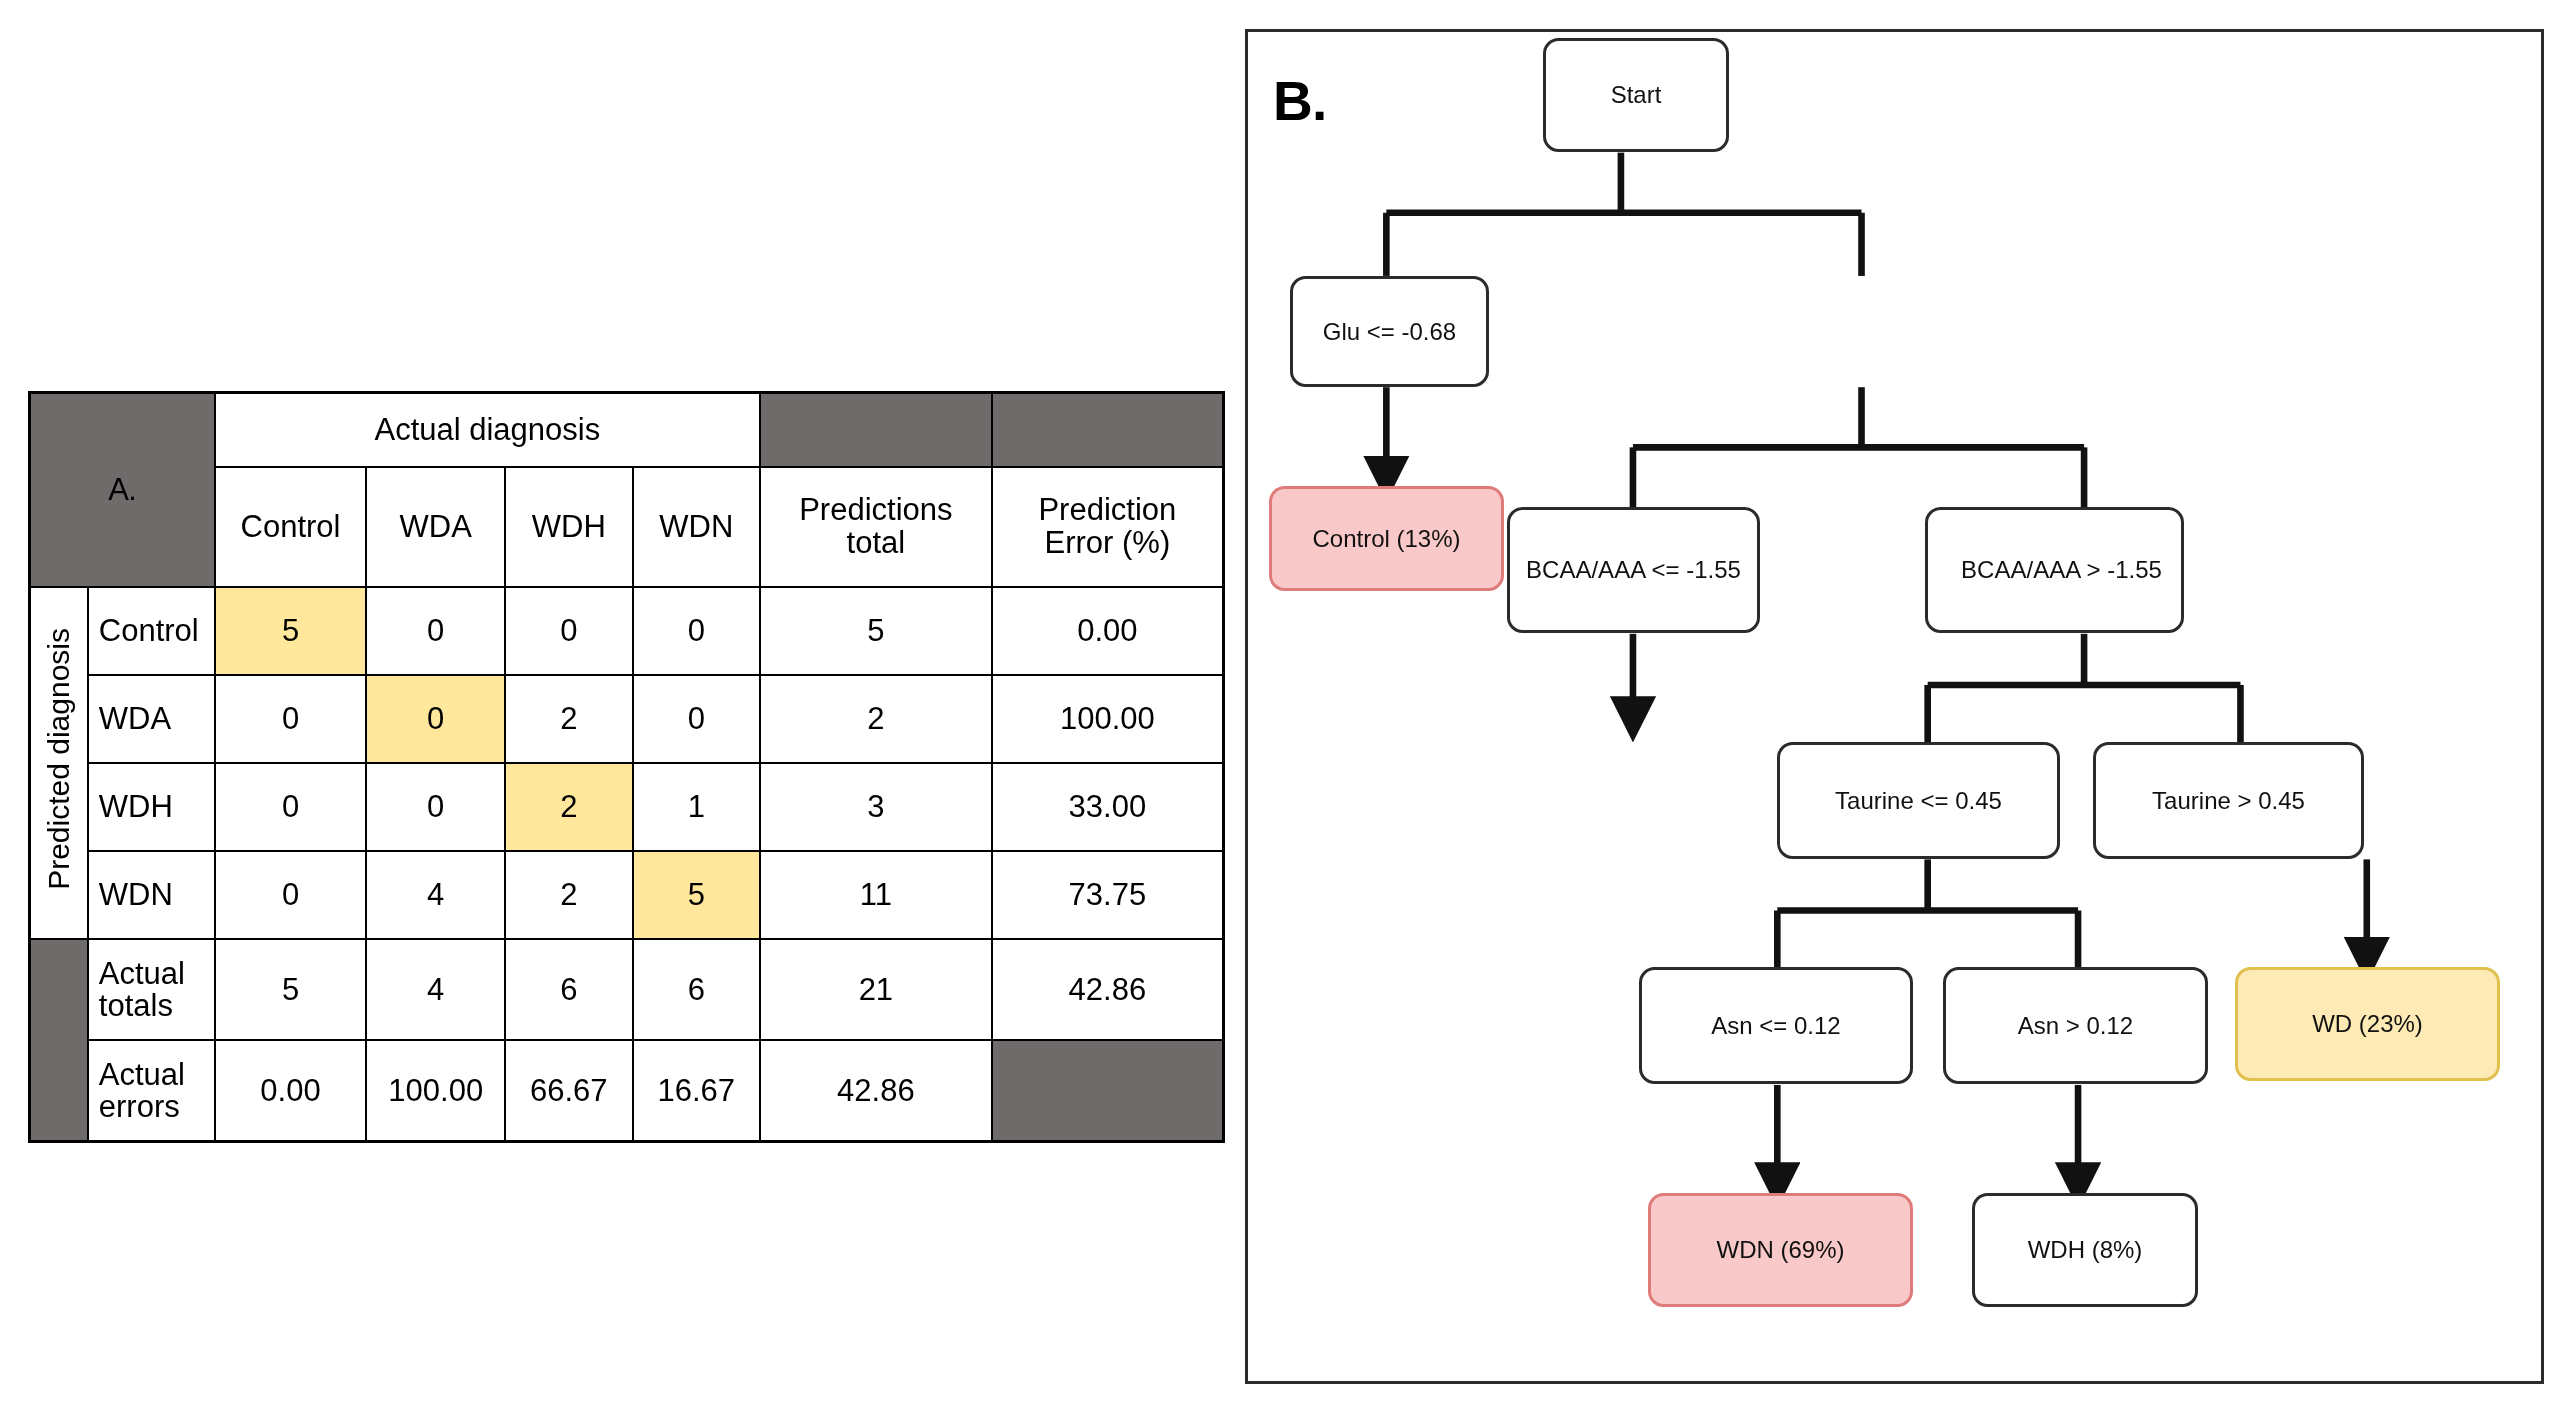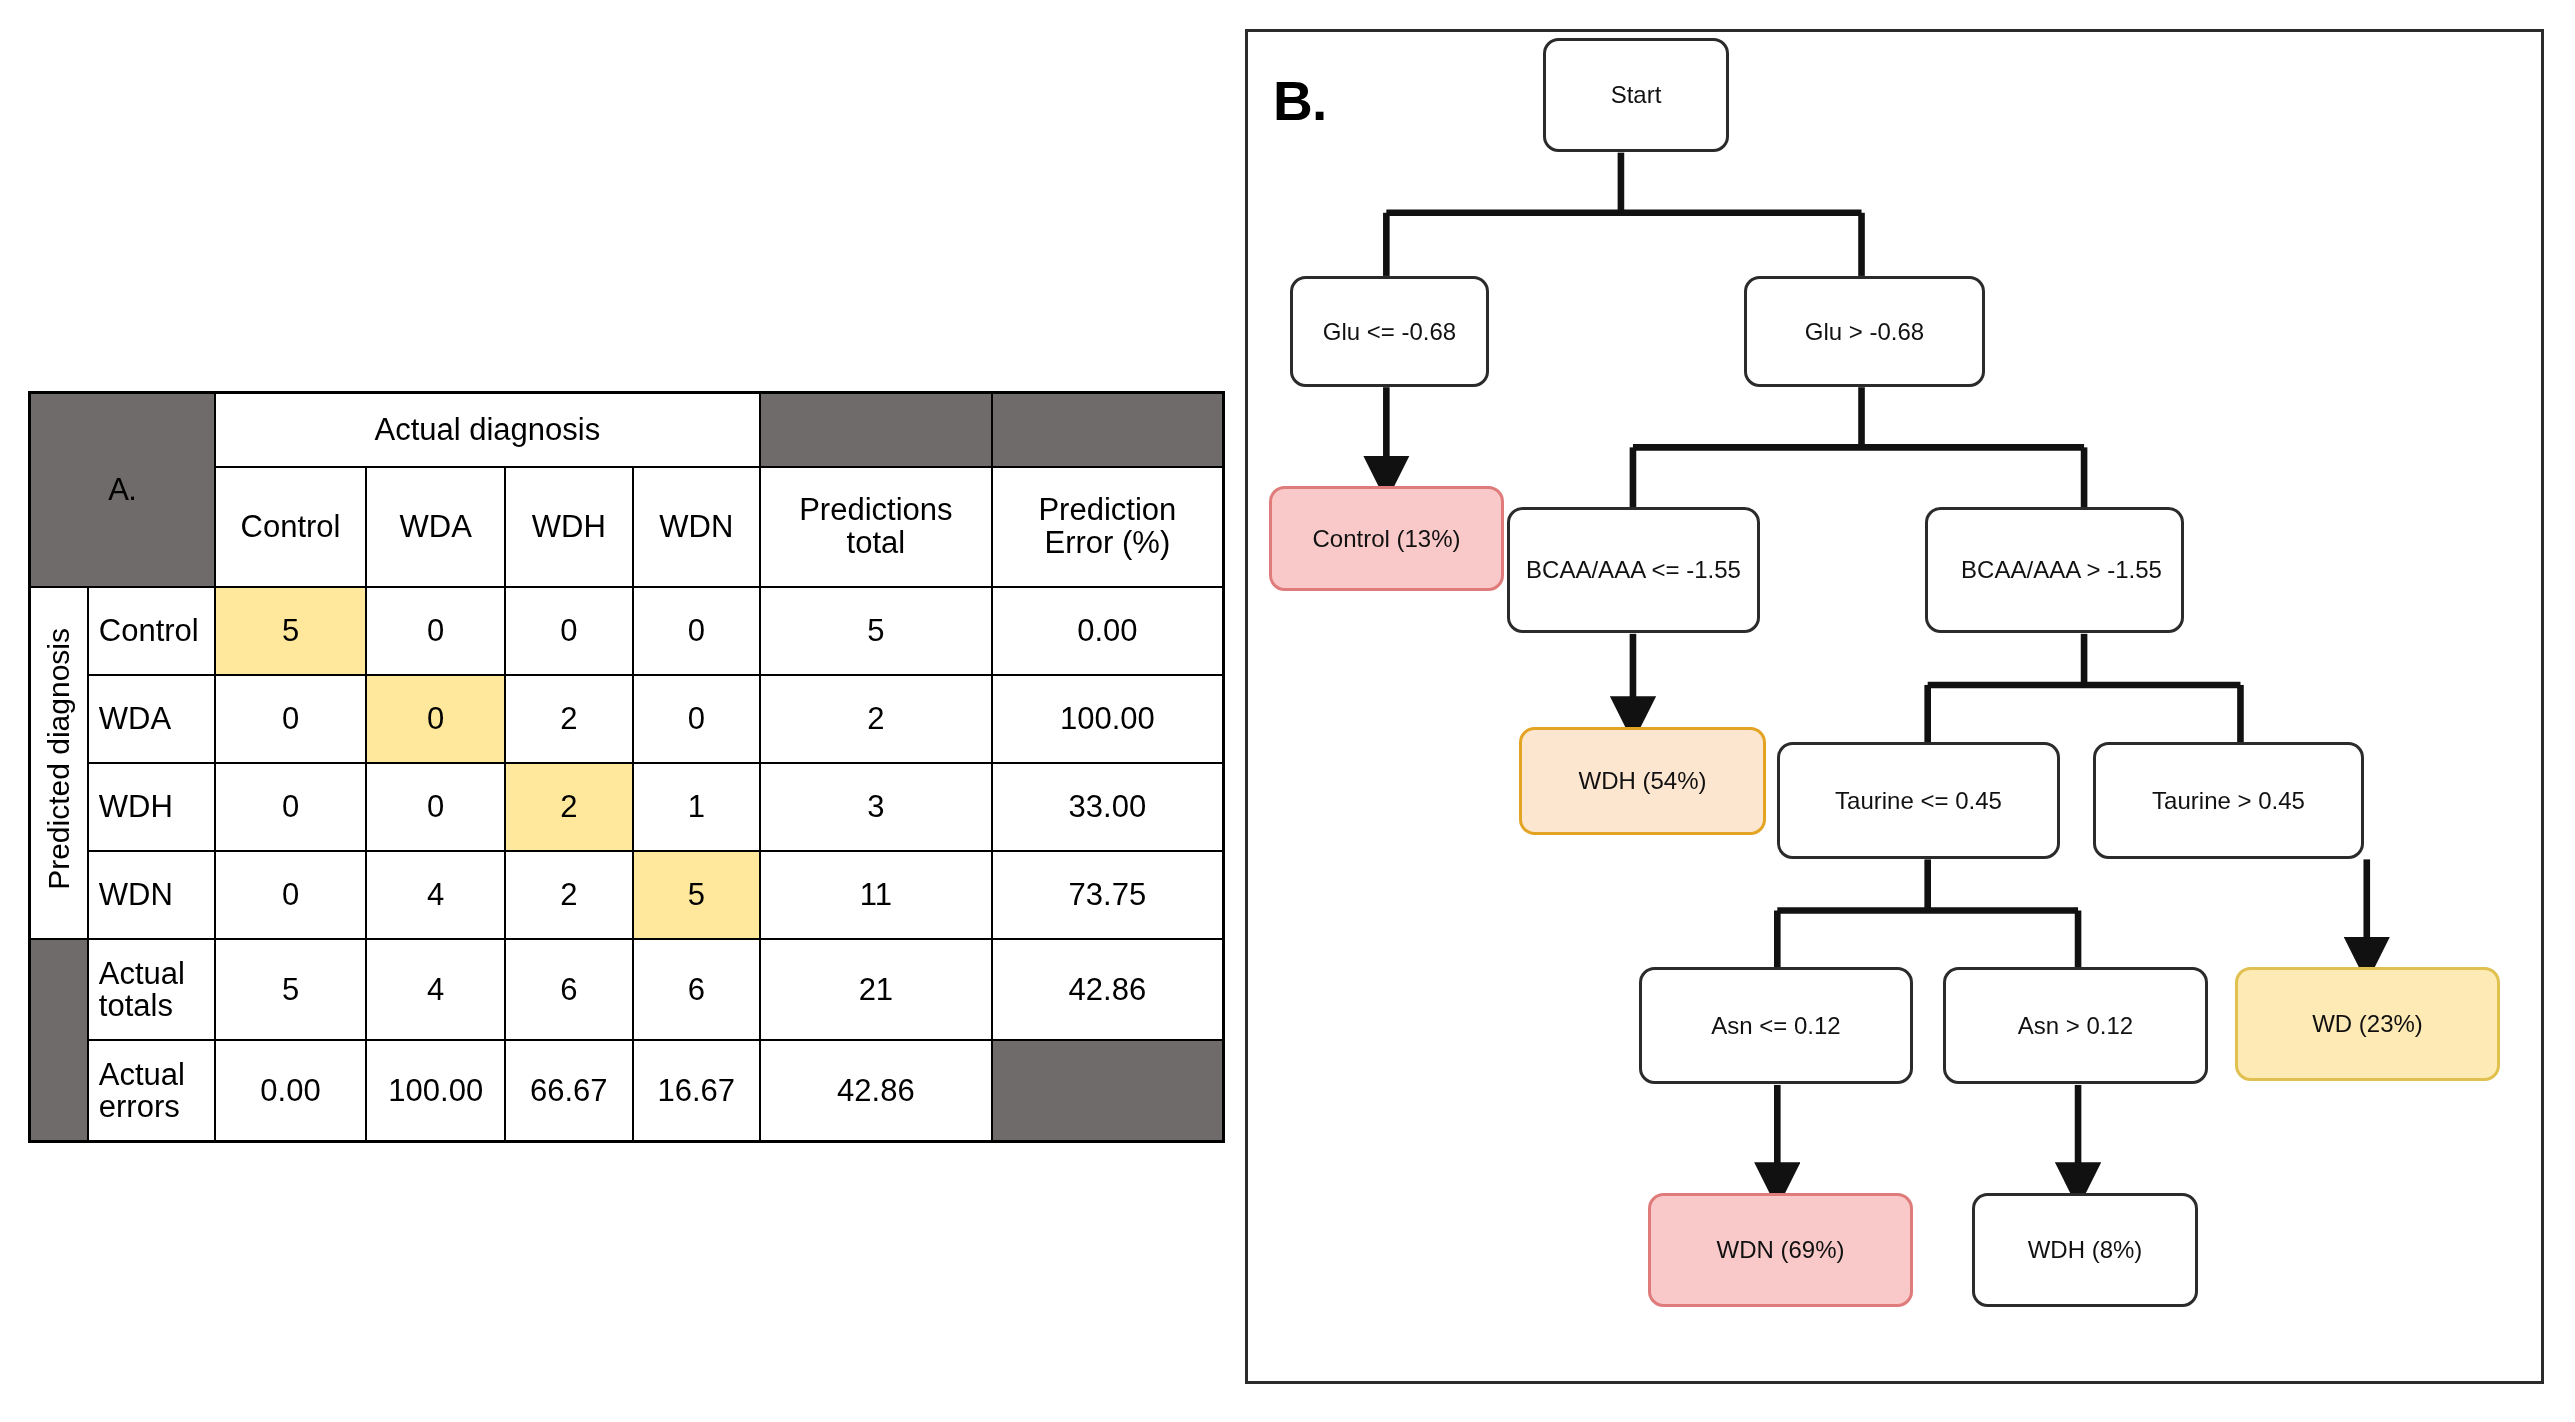--- a/index.html
+++ b/index.html
@@ -262,29 +262,27 @@
       <path d="M 880 1750 L 880 1930" marker-end="url(#arrow)"></path>
 
       <path d="M 1380 1750 L 1380 1930" marker-end="url(#arrow)"></path>
     </g>
   </svg>
 
   <div class="node-box" style="left:295px; top:6px; width:186px; height:114px;">Start</div>
 
   <div class="node-box" style="left:42px; top:244px; width:199px; height:111px;">Glu &lt;= -0.68</div>
 
-  <div class="node-box" style="left:496px; top:244px; width:241px; height:111px;">Glu &gt; -0.68</div>
 
   <div class="node-box node-red" style="left:21px; top:454px; width:235px; height:105px;">Control (13%)</div>
 
   <div class="node-box" style="left:259px; top:475px; width:253px; height:126px;">BCAA/AAA &lt;= -1.55</div>
 
   <div class="node-box" style="left:677px; top:475px; width:259px; height:126px;padding-left:20px;">BCAA/AAA &gt; -1.55</div>
 
-  <div class="node-box node-orange" style="left:271px; top:695px; width:247px; height:108px;">WDH (54%)</div>
 
   <div class="node-box" style="left:529px; top:710px; width:283px; height:117px;">Taurine &lt;= 0.45</div>
 
   <div class="node-box" style="left:845px; top:710px; width:271px; height:117px;">Taurine &gt; 0.45</div>
 
   <div class="node-box" style="left:391px; top:935px; width:274px; height:117px;">Asn &lt;= 0.12</div>
 
   <div class="node-box" style="left:695px; top:935px; width:265px; height:117px;">Asn &gt; 0.12</div>
 
   <div class="node-box node-yellow" style="left:987px; top:935px; width:265px; height:114px;">WD (23%)</div>

